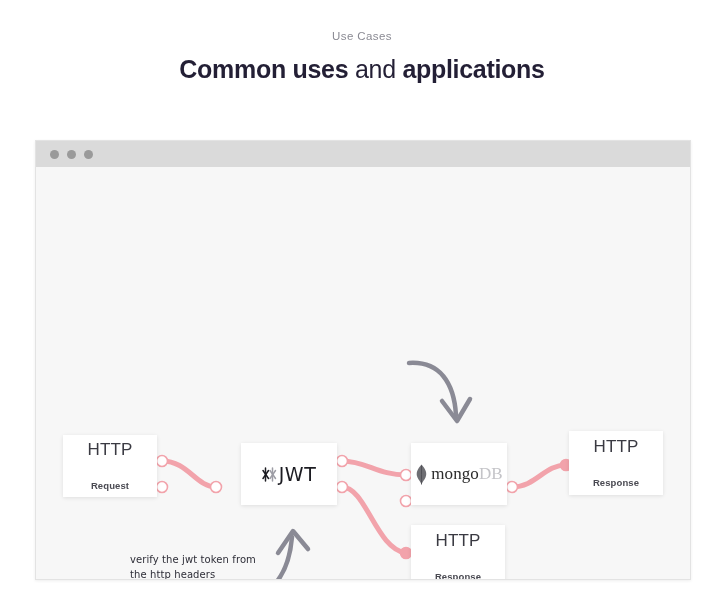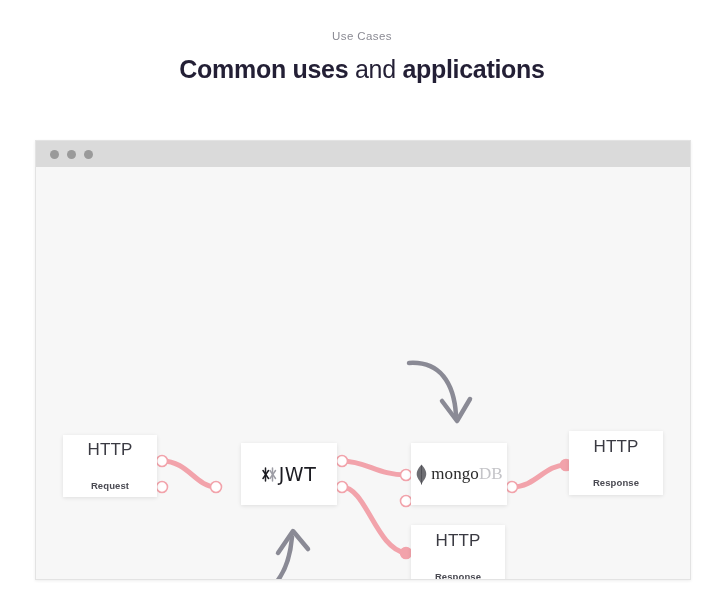--- a/index.html
+++ b/index.html
@@ -192,15 +192,17 @@
     <div class="node" id="n-http-response-top">
       <div class="ttl">HTTP</div>
       <div class="sub">Response</div>
     </div>
 
     <div class="node" id="n-http-response-bottom">
       <div class="ttl">HTTP</div>
       <div class="sub">Response</div>
     </div>
 
+    <div class="note" id="note-bottom">verify the jwt token from
+the http headers</div>
 
   </div>
 </div>
 
 </body></html>

